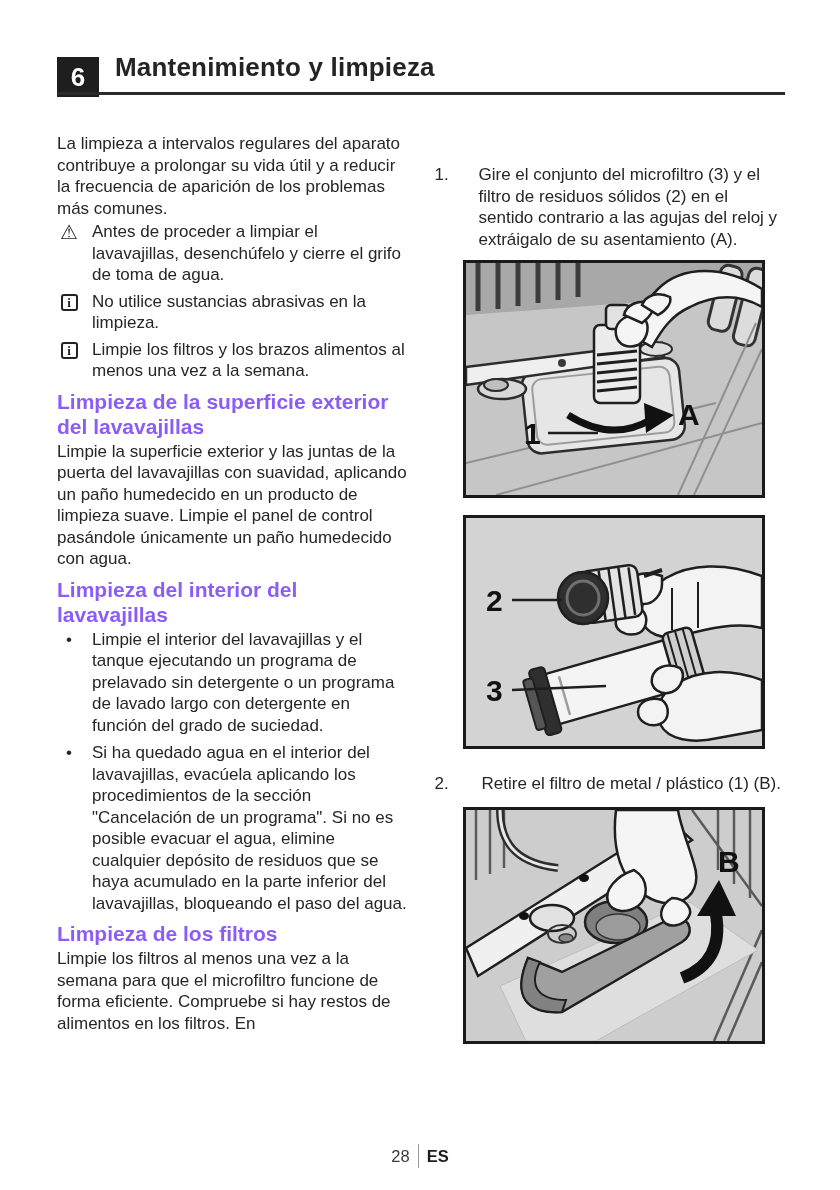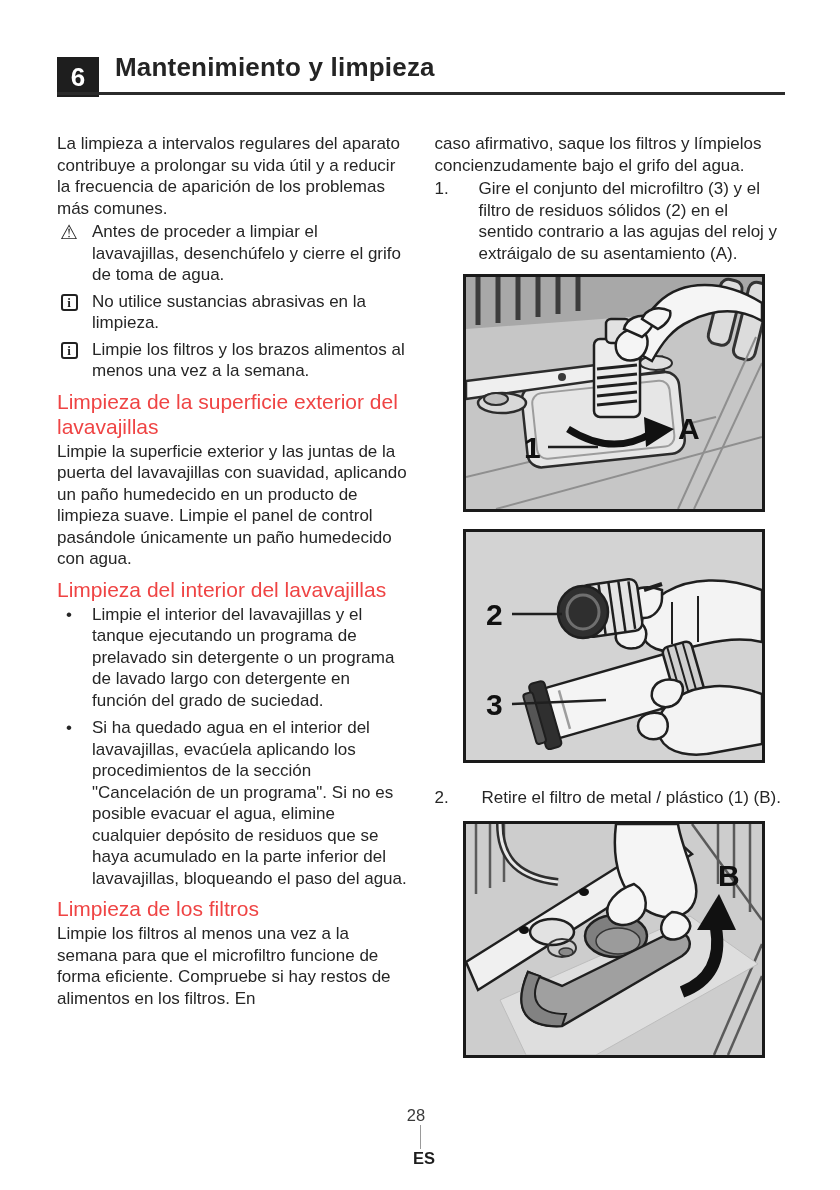--- a/index.html
+++ b/index.html
@@ -14,46 +14,46 @@
   .hdr-rule { position:absolute; left:0; right:0; bottom:0; height:3px; background:#2b2b2b; }
   .badge {
     position:absolute; left:0; bottom:-2px; width:42px; height:40px; background:#1e1e1e;
     color:#fff; font-size:26px; font-weight:bold; display:flex; align-items:center; justify-content:center;
   }
   .hdr h1 { position:absolute; left:58px; bottom:12px; font-size:26px; font-weight:bold; color:#242424; letter-spacing:0.2px; }
   
   .cols { display:flex; gap:27px; }
   .col { width:50%; }
   p.body { font-size:17px; line-height:21.5px; margin-bottom:2px; }
-  h2 { font-size:21px; line-height:25px; font-weight:normal; color:#ef4444; margin:7px 0 2px; }
+  h2 { font-size:21px; line-height:25px; font-weight:bold; color:#8b5cf6; margin:7px 0 2px; }
   .note { display:flex; gap:11px; margin:2px 0 5px; }
   .note .ic-col { width:24px; flex:0 0 24px; display:flex; justify-content:center; padding-top:1px; }
   .ic-warn { font-size:20px; line-height:20px; color:#222; }
   .ic-info {
     width:17px; height:17px; border:2px solid #222; border-radius:3px; margin-top:2px;
     font-family:"Liberation Serif", serif; font-weight:bold; font-size:13px; line-height:13px;
     display:flex; align-items:center; justify-content:center; color:#222;
   }
   .note p, .bullet p { font-size:17px; line-height:21.5px; flex:1; }
   .bullet { display:flex; gap:11px; margin:2px 0 6px; }
   .bullet .dot { width:24px; flex:0 0 24px; text-align:center; font-size:17px; line-height:21.5px; }
   
-  .step { font-size:17px; line-height:21.5px; padding-left:44px; text-indent:-44px; margin-bottom:2px; }
+  .step { font-size:17px; line-height:21.5px; padding-left:44px; text-indent:-44px; margin-bottom:2px;margin-top:31px; }
   .step .num { display:inline-block; text-indent:0; width:44px; }
   .step2 { margin:24px 0 4px; padding-left:47px; text-indent:-47px; }
   .step2 .num { width:47px; }
   
   figure { width:302px; margin:10px 0 0 28px; border:3px solid #1a1a1a; background:#c9c9c9; }
   figure svg { display:block; }
   .fig2 { margin-top:17px; }
   .fig3 { margin-top:12px; }
   
   .foot {
     position:absolute; left:0; bottom:22px; width:100%;
-    display:flex; align-items:center; justify-content:center; gap:0; font-size:16.5px;flex-direction:column;
+    display:flex; align-items:center; justify-content:center; gap:0; font-size:16.5px;
   }
   .foot .pn { color:#3a3a3a; padding-right:8px; }
   .foot .sep { width:1px; height:24px; background:#9a9a9a; }
   .foot .lang { font-weight:bold; color:#1d1d1d; padding-left:8px; }
   svg text { font-family:"Liberation Sans", sans-serif; }
 </style>
 </head>
 <body>
 
 <div class="page">
@@ -102,21 +102,20 @@
       <div class="bullet">
         <span class="dot">•</span>
         <p>Si ha quedado agua en el interior del lavavajillas, evacúela aplicando los procedimientos de la sección "Cancelación de un programa". Si no es posible evacuar el agua, elimine cualquier depósito de residuos que se haya acumulado en la parte inferior del lavavajillas, bloqueando el paso del agua.</p>
       </div>
 
       <h2>Limpieza de los filtros</h2>
       <p class="body">Limpie los filtros al menos una vez a la semana para que el microfiltro funcione de forma eficiente. Compruebe si hay restos de alimentos en los filtros. En</p>
     </div>
 
     <div class="col">
-      <p class="body">caso afirmativo, saque los filtros y límpielos concienzudamente bajo el grifo del agua.</p>
 
       <div class="step"><span class="num">1.</span><span>Gire el conjunto del microfiltro (3) y el filtro de residuos sólidos (2) en el sentido contrario a las agujas del reloj y extráigalo de su asentamiento (A).</span></div>
 
       <figure>
         <svg width="296" height="232" viewBox="0 0 296 232">
           <rect x="0" y="0" width="296" height="232" fill="#c6c6c6"></rect>
 
           <g>
             <polygon points="0,0 296,0 296,30 0,52" fill="#a8a8a8"></polygon>
             <g stroke="#3c3c3c" stroke-width="5">

